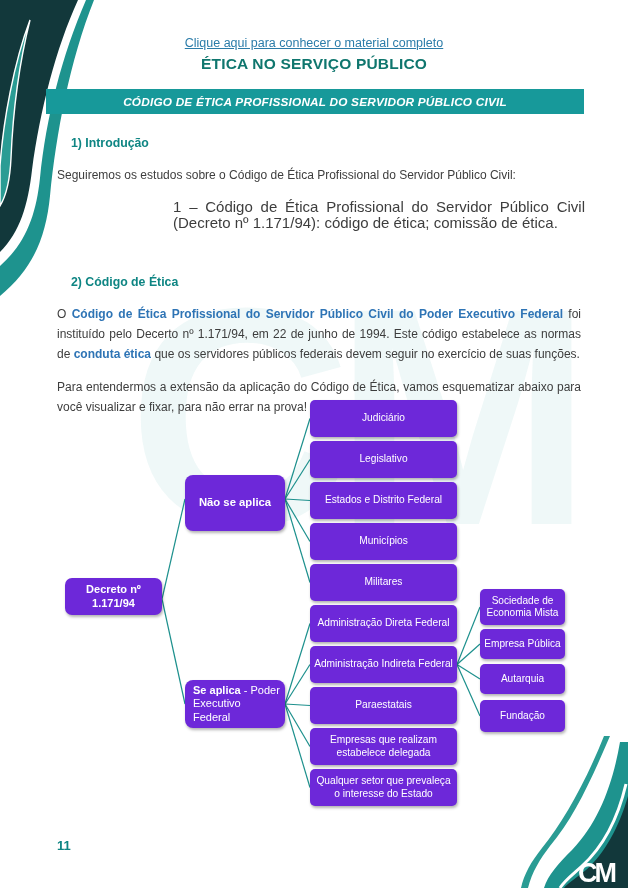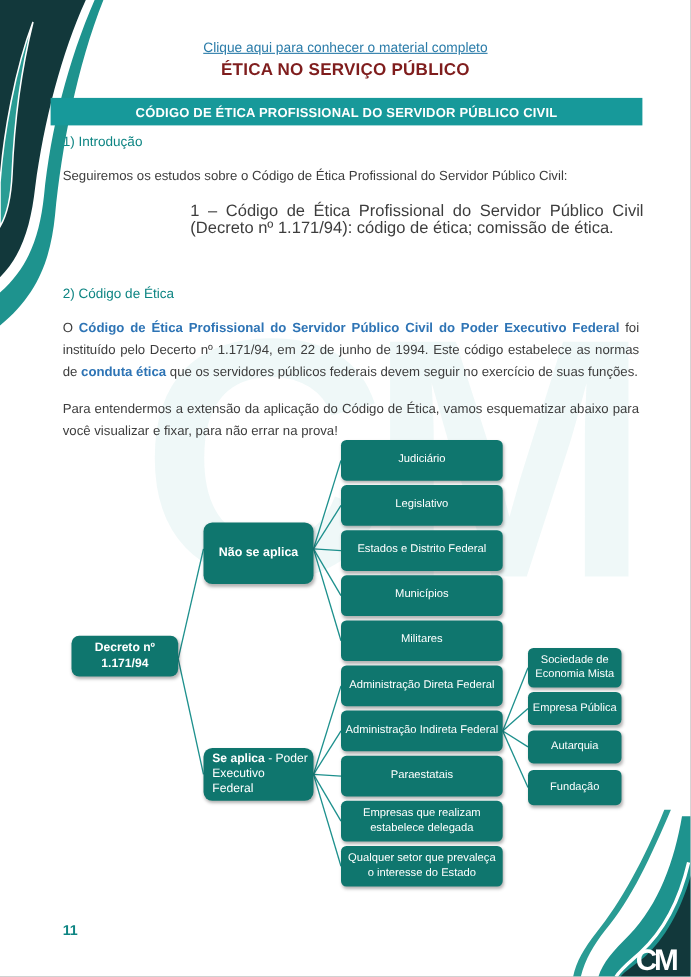--- a/index.html
+++ b/index.html
@@ -16,42 +16,42 @@
     font-size:310px;font-weight:bold;letter-spacing:-18px;
     color:rgba(20,150,148,0.065);line-height:1;user-select:none;
   }
   
   .top-link{
     position:absolute;top:36px;left:0;width:100%;text-align:center;z-index:6;
     font-size:12.5px;color:#2b7ca9;cursor:pointer;display:block;
   }
   .doc-title{
     position:absolute;top:55px;left:0;width:100%;text-align:center;z-index:6;
-    font-size:15.5px;font-weight:bold;color:#7f1d1d;margin:0;letter-spacing:.2px;
+    font-size:15.5px;font-weight:bold;color:#0f766e;margin:0;letter-spacing:.2px;
   }
   .banner{
     position:absolute;left:46px;top:89px;width:538px;height:25px;z-index:6;
     background:#17999a;display:flex;align-items:center;justify-content:center;
   }
-  .banner span{color:#fff;font-weight:bold;font-size:11.8px;letter-spacing:.2px;}
+  .banner span{color:#fff;font-weight:bold;font-size:11.8px;letter-spacing:.2px;font-style:italic;}
   
   .content{position:absolute;left:57px;top:122px;width:528px;z-index:2;}
   .content h2{
-    font-size:12.3px;font-weight:normal;color:#0e8583;margin:0;line-height:15px;
+    font-size:12.3px;font-weight:bold;color:#0e8583;margin:14px;line-height:15px;
   }
   .content h2.second{margin-top:44px;}
   .content p{font-size:12px;line-height:20px;margin:13px 4px 0 0;text-align:justify;}
   .content p.note{
     font-size:15px;line-height:16px;margin:14px 0 0 116px;width:412px;text-align:justify;
   }
   .blue{color:#2e74b5;font-weight:bold;}
   
   .connectors{position:absolute;left:0;top:0;z-index:1;pointer-events:none;}
   .fbox{
-    position:absolute;z-index:2;background:#0f766e;color:#fff;border-radius:5px;
+    position:absolute;z-index:2;background:#6d28d9;color:#fff;border-radius:5px;
     display:flex;align-items:center;justify-content:center;text-align:center;
     font-size:10.2px;line-height:1.22;padding:2px 4px;box-sizing:border-box;
     box-shadow:1px 2px 3px rgba(0,0,0,.3);
   }
   .fbox.root{left:65px;top:578px;width:97px;height:37px;font-weight:bold;font-size:11px;border-radius:7px;flex-direction:column;}
   .fbox.root span{display:block;}
   .fbox.nao{left:185px;top:475px;width:100px;height:56px;font-weight:bold;font-size:11.3px;border-radius:8px;}
   .fbox.se{left:185px;top:680px;width:100px;height:48px;font-size:11px;border-radius:8px;justify-content:flex-start;text-align:left;padding-left:8px;}
   .m{left:310px;width:147px;height:37px;}
   .m0{top:400px}.m1{top:441px}.m2{top:482px}.m3{top:523px}.m4{top:564px}

